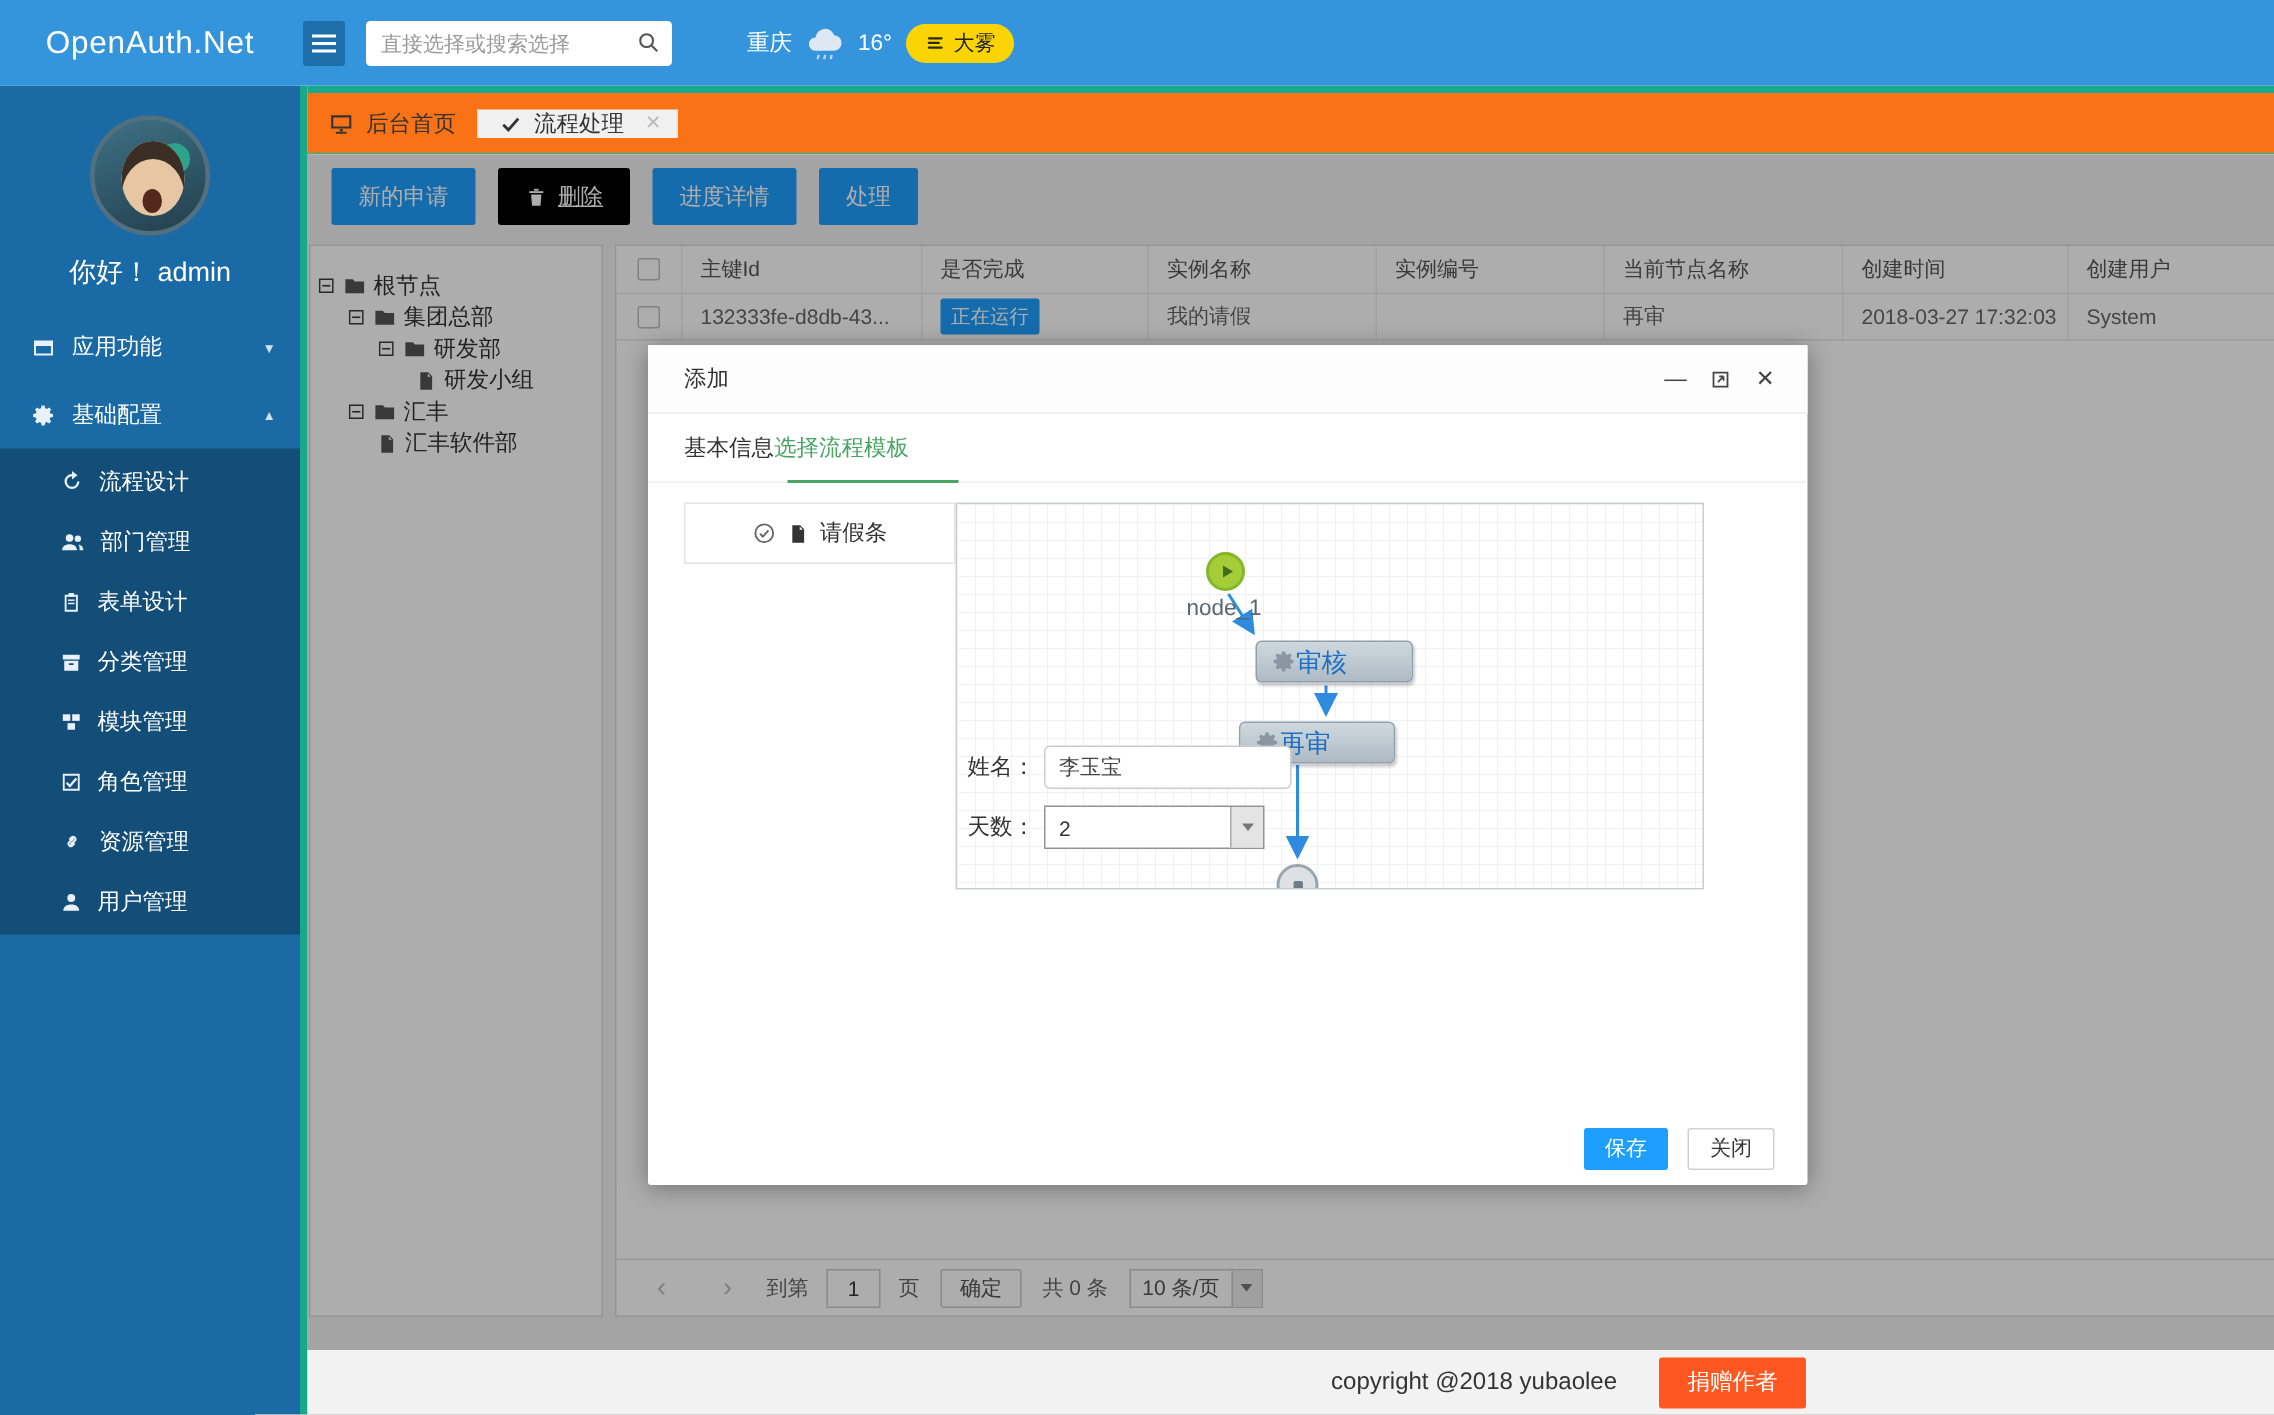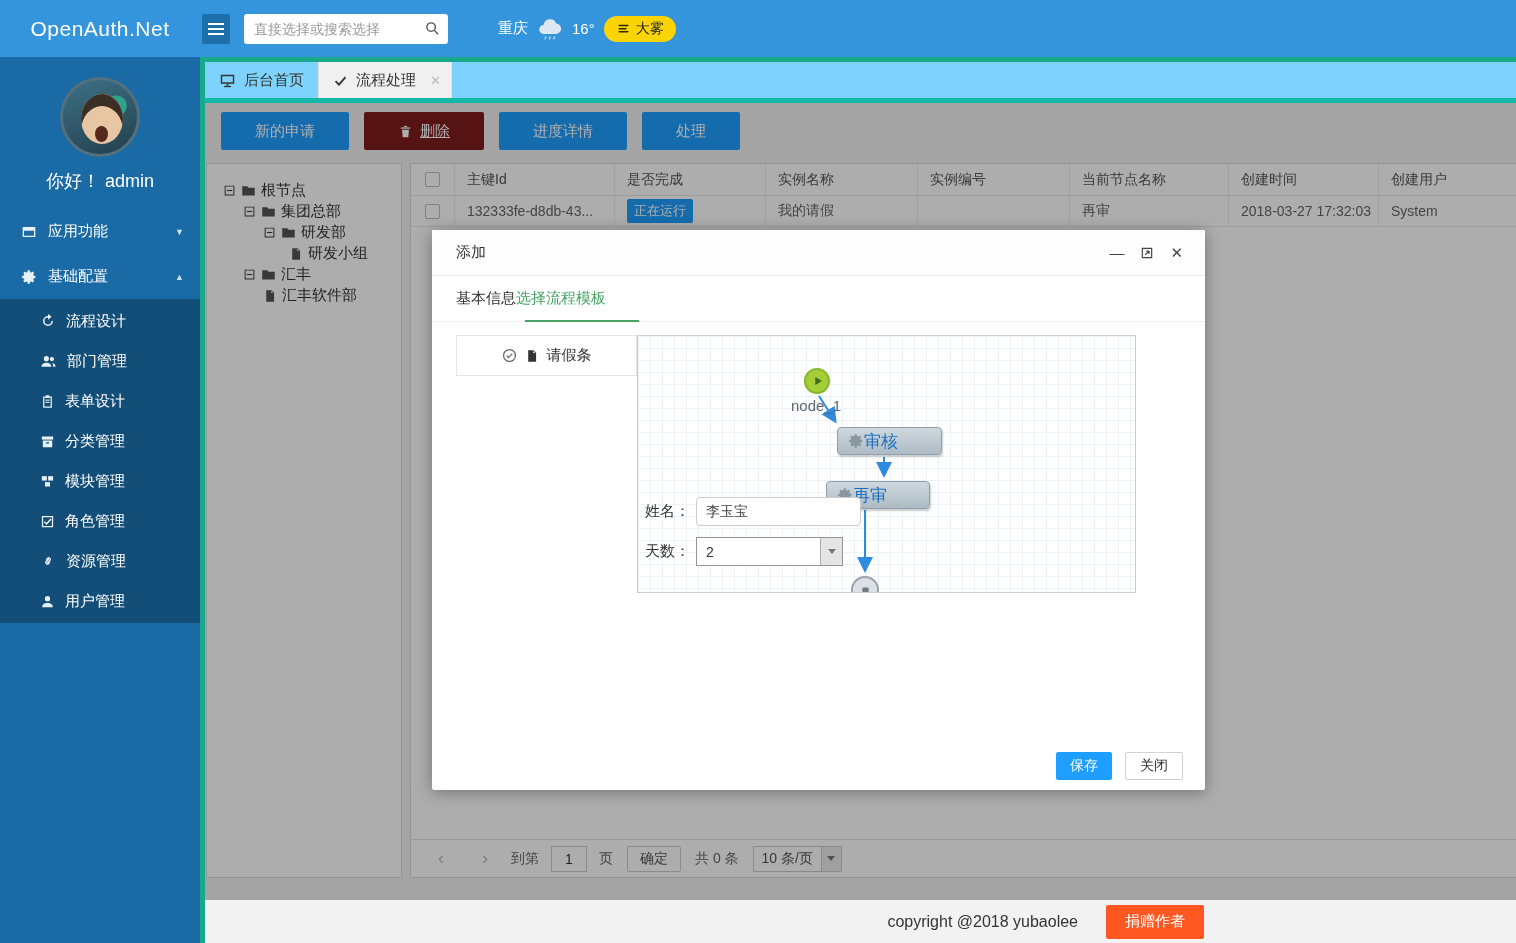--- a/index.html
+++ b/index.html
@@ -33,34 +33,34 @@
   .menu-item .chev { margin-left:auto; font-size:9px; color:#cfe2ef; }
   .submenu { background:#134e78; padding:2px 0; }
   .submenu .menu-item { height:40px; padding-left:40px; }
   .submenu .menu-item .ic { margin-right:10px; }
 
   .teal-divider { position:absolute; left:200px; top:57px; width:5px; bottom:0; background:#18a88b; z-index:5; }
 
   
   .content { position:absolute; left:205px; top:57px; right:0; bottom:0; }
   .teal-strip { height:5px; background:#18a88b; }
-  .tabbar { height:41px; background:#7dd3fc; display:flex; border-bottom:5px solid #14b8a6; }
+  .tabbar { height:41px; background:#f97316; display:flex; border-bottom:1px solid #14b8a6;align-items:center; }
   .tab { display:flex; align-items:center; gap:8px; padding:0 14px; font-size:15px; color:#333; cursor:pointer; }
   .tab .ic { color:#333; }
   .tab.t2 { background:#f0f0f0; border-left:1px solid #e2e2e2; border-right:1px solid #e2e2e2; padding-right:10px; }
   .tab .close { color:#b9b9b9; font-size:13px; margin-left:6px; cursor:pointer; }
 
   .main { position:absolute; top:46px; left:0; right:0; bottom:43px; background:#f2f2f2; overflow:hidden; }
   .toolbar { position:absolute; top:9px; left:16px; display:flex; gap:15px; }
-  .btn { border:none; border-radius:2px; height:38px; padding:0 34px; font-size:15px; color:#fff; cursor:pointer; display:flex; align-items:center; gap:7px; font-family:inherit; }
+  .btn { border:none; border-radius:2px; height:38px; padding:0 18px; font-size:15px; color:#fff; cursor:pointer; display:flex; align-items:center; gap:7px; font-family:inherit; }
   .btn-blue { background:#1E9FFF; }
-  .btn-red  { background:#7f1d1d;text-decoration:underline; }
+  .btn-red  { background:#000000;text-decoration:underline; }
 
   .panels { position:absolute; left:1px; right:0; top:60px; height:715px; display:flex; gap:8px; }
-  .tree-panel { width:196px; background:#fff; border:1px solid #dcdcdc; padding:16px 12px; overflow:hidden; }
+  .tree-panel { width:196px; background:#fff; border:1px solid #dcdcdc; padding:16px 0; overflow:hidden; }
   .tree-row { display:flex; align-items:center; gap:5px; height:21px; font-size:15px; color:#333; cursor:pointer; white-space:nowrap; }
   .tree-row .ic { color:#555; flex:none; }
   .tree-row .fold { color:#3c3c3c; }
   .lv0{ padding-left:4px; } .lv1{ padding-left:24px; } .lv2{ padding-left:44px; } .lv3{ padding-left:70px; }
 
   .table-panel { flex:1; background:#fff; border:1px solid #dcdcdc; border-right:none; display:flex; flex-direction:column; }
   .tbl { width:100%; }
   .tr { display:flex; align-items:stretch; border-bottom:1px solid #e8e8e8; }
   .th,.td { padding:0 12px; display:flex; align-items:center; font-size:14px; border-right:1px solid #eee; overflow:hidden; white-space:nowrap; }
   .th { height:31px; color:#555; background:#fff; }

